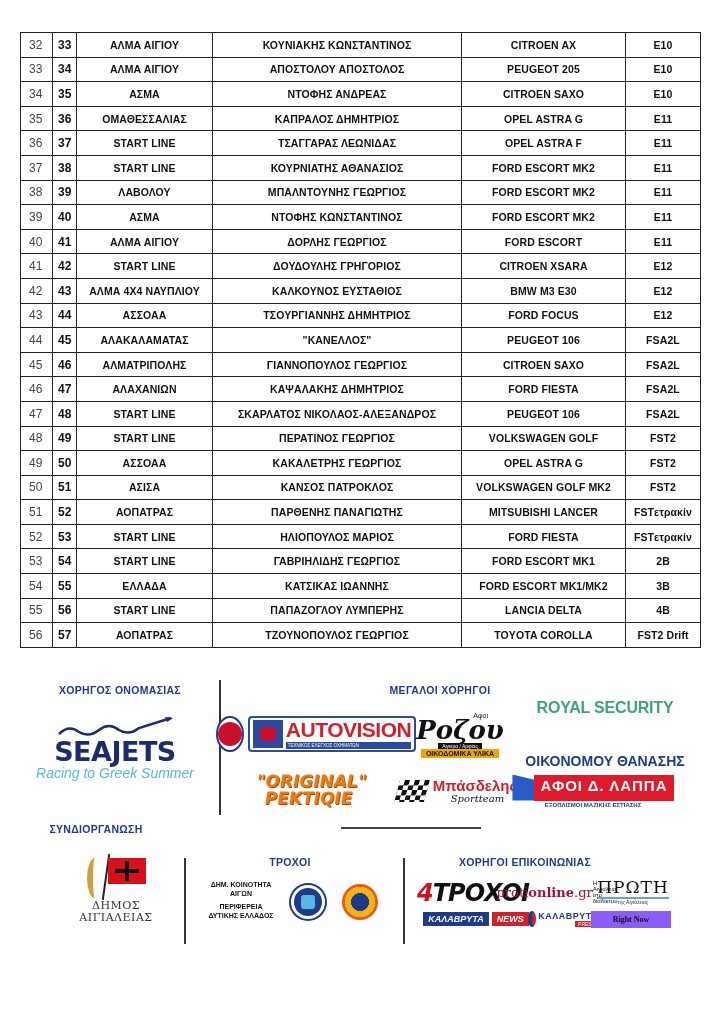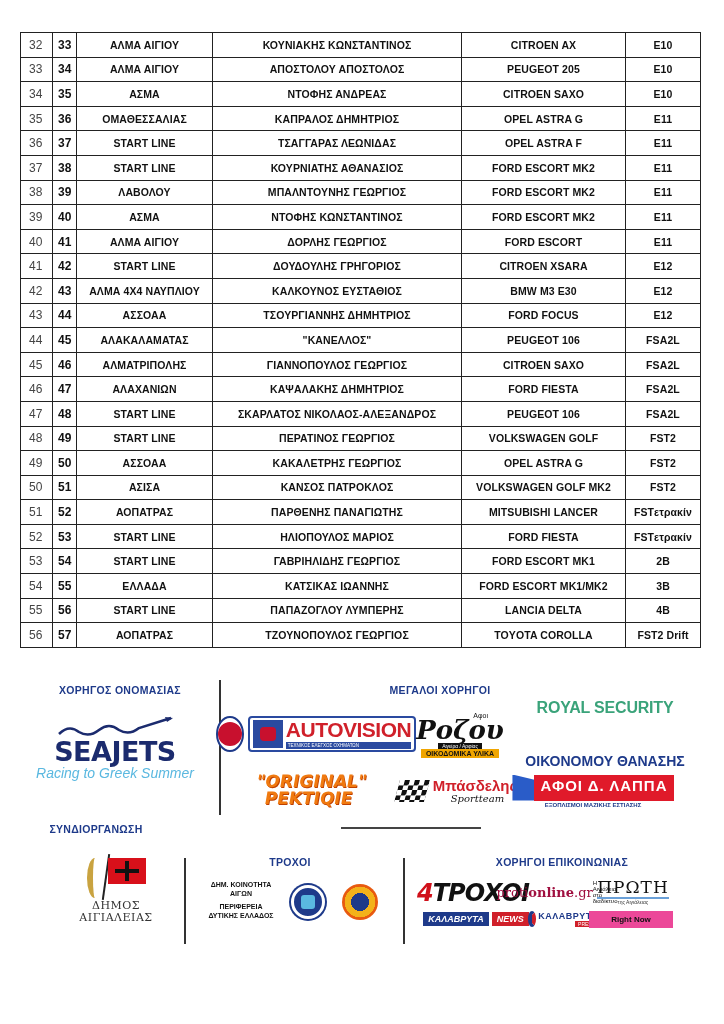--- a/index.html
+++ b/index.html
@@ -112,21 +112,21 @@
   .proti .a { font-family: "DejaVu Serif", serif; font-size: 17px; color: #111; letter-spacing: 1px; border-bottom: 2px solid #6aa0d8; line-height: 1.05; }
   .proti .s { font-size: 5px; color: #333; }
   .kal-news { font-size: 9px; font-weight: bold; font-style: italic; white-space: nowrap; display:flex; }
   .kal-news .a { background: #1e3a8a; color: #fff; padding: 2px 5px; }
   .kal-news .b { background: #d0202a; color: #fff; padding: 2px 5px; margin-left: 3px; }
   .kal-press { display:flex; align-items: center; }
   .kal-press .c { width: 16px; height: 16px; border-radius: 50%; border: 4px solid #1e3a8a; border-right-color: #d0202a; }
   .kal-press .t { display:flex; flex-direction:column; margin-left: 2px; }
   .kal-press .t1 { font-size: 9px; font-weight: bold; color: #1e3a8a; letter-spacing: 0.5px; white-space: nowrap; }
   .kal-press .t2 { font-size: 5px; background: #d0202a; color: #fff; align-self: flex-end; padding: 0 3px; }
-  .rightnow { background: #ec4899; color: #111; font-family: Liberation Sans, sans-serif; font-size: 8px; font-weight: bold; padding: 4px 22px; white-space: nowrap; }
+  .rightnow { background: #8b5cf6; color: #111; font-family: Liberation Serif, serif; font-size: 8px; font-weight: bold; padding: 4px 22px; white-space: nowrap; }
 </style>
 </head>
 <body>
 
 <table class="entries">
   <colgroup>
     <col class="w-idx">
       <col class="w-num">
       <col class="w-club">
       <col class="w-driver">
@@ -424,21 +424,21 @@
   <div class="police">
       <span></span>
     </div>
 </div>
 <div class="logo" style="left:340px; top:882px; width:40px; height:40px;">
   <div class="fire"></div>
 </div>
 
 <div class="vline" style="left:403px; top:858px; height:86px;"></div>
 
-<div class="sec-title" style="left:448px; top:856px; width:180px;text-align:right;">ΧΟΡΗΓΟΙ ΕΠΙΚΟΙΝΩΝΙΑΣ</div>
+<div class="sec-title" style="left:435px; top:856px; width:180px;">ΧΟΡΗΓΟΙ ΕΠΙΚΟΙΝΩΝΙΑΣ</div>
 
 <div class="logo" style="left:428px; top:880px; width:90px; height:26px;">
   <div class="m4t"><span>4</span><span class="b">ΤΡΟΧΟΙ</span></div>
 </div>
 <div class="logo protio" style="left:522px; top:878px; width:70px; height:28px;">
   <div class="a"><span>proti</span><b>online</b><span>.gr</span></div>
   <div class="s">Η Αιγιάλεια στο διαδίκτυο</div>
 </div>
 <div class="logo proti" style="left:598px; top:878px; width:70px; height:28px;">
   <div class="a">ΠΡΩΤΗ</div>

